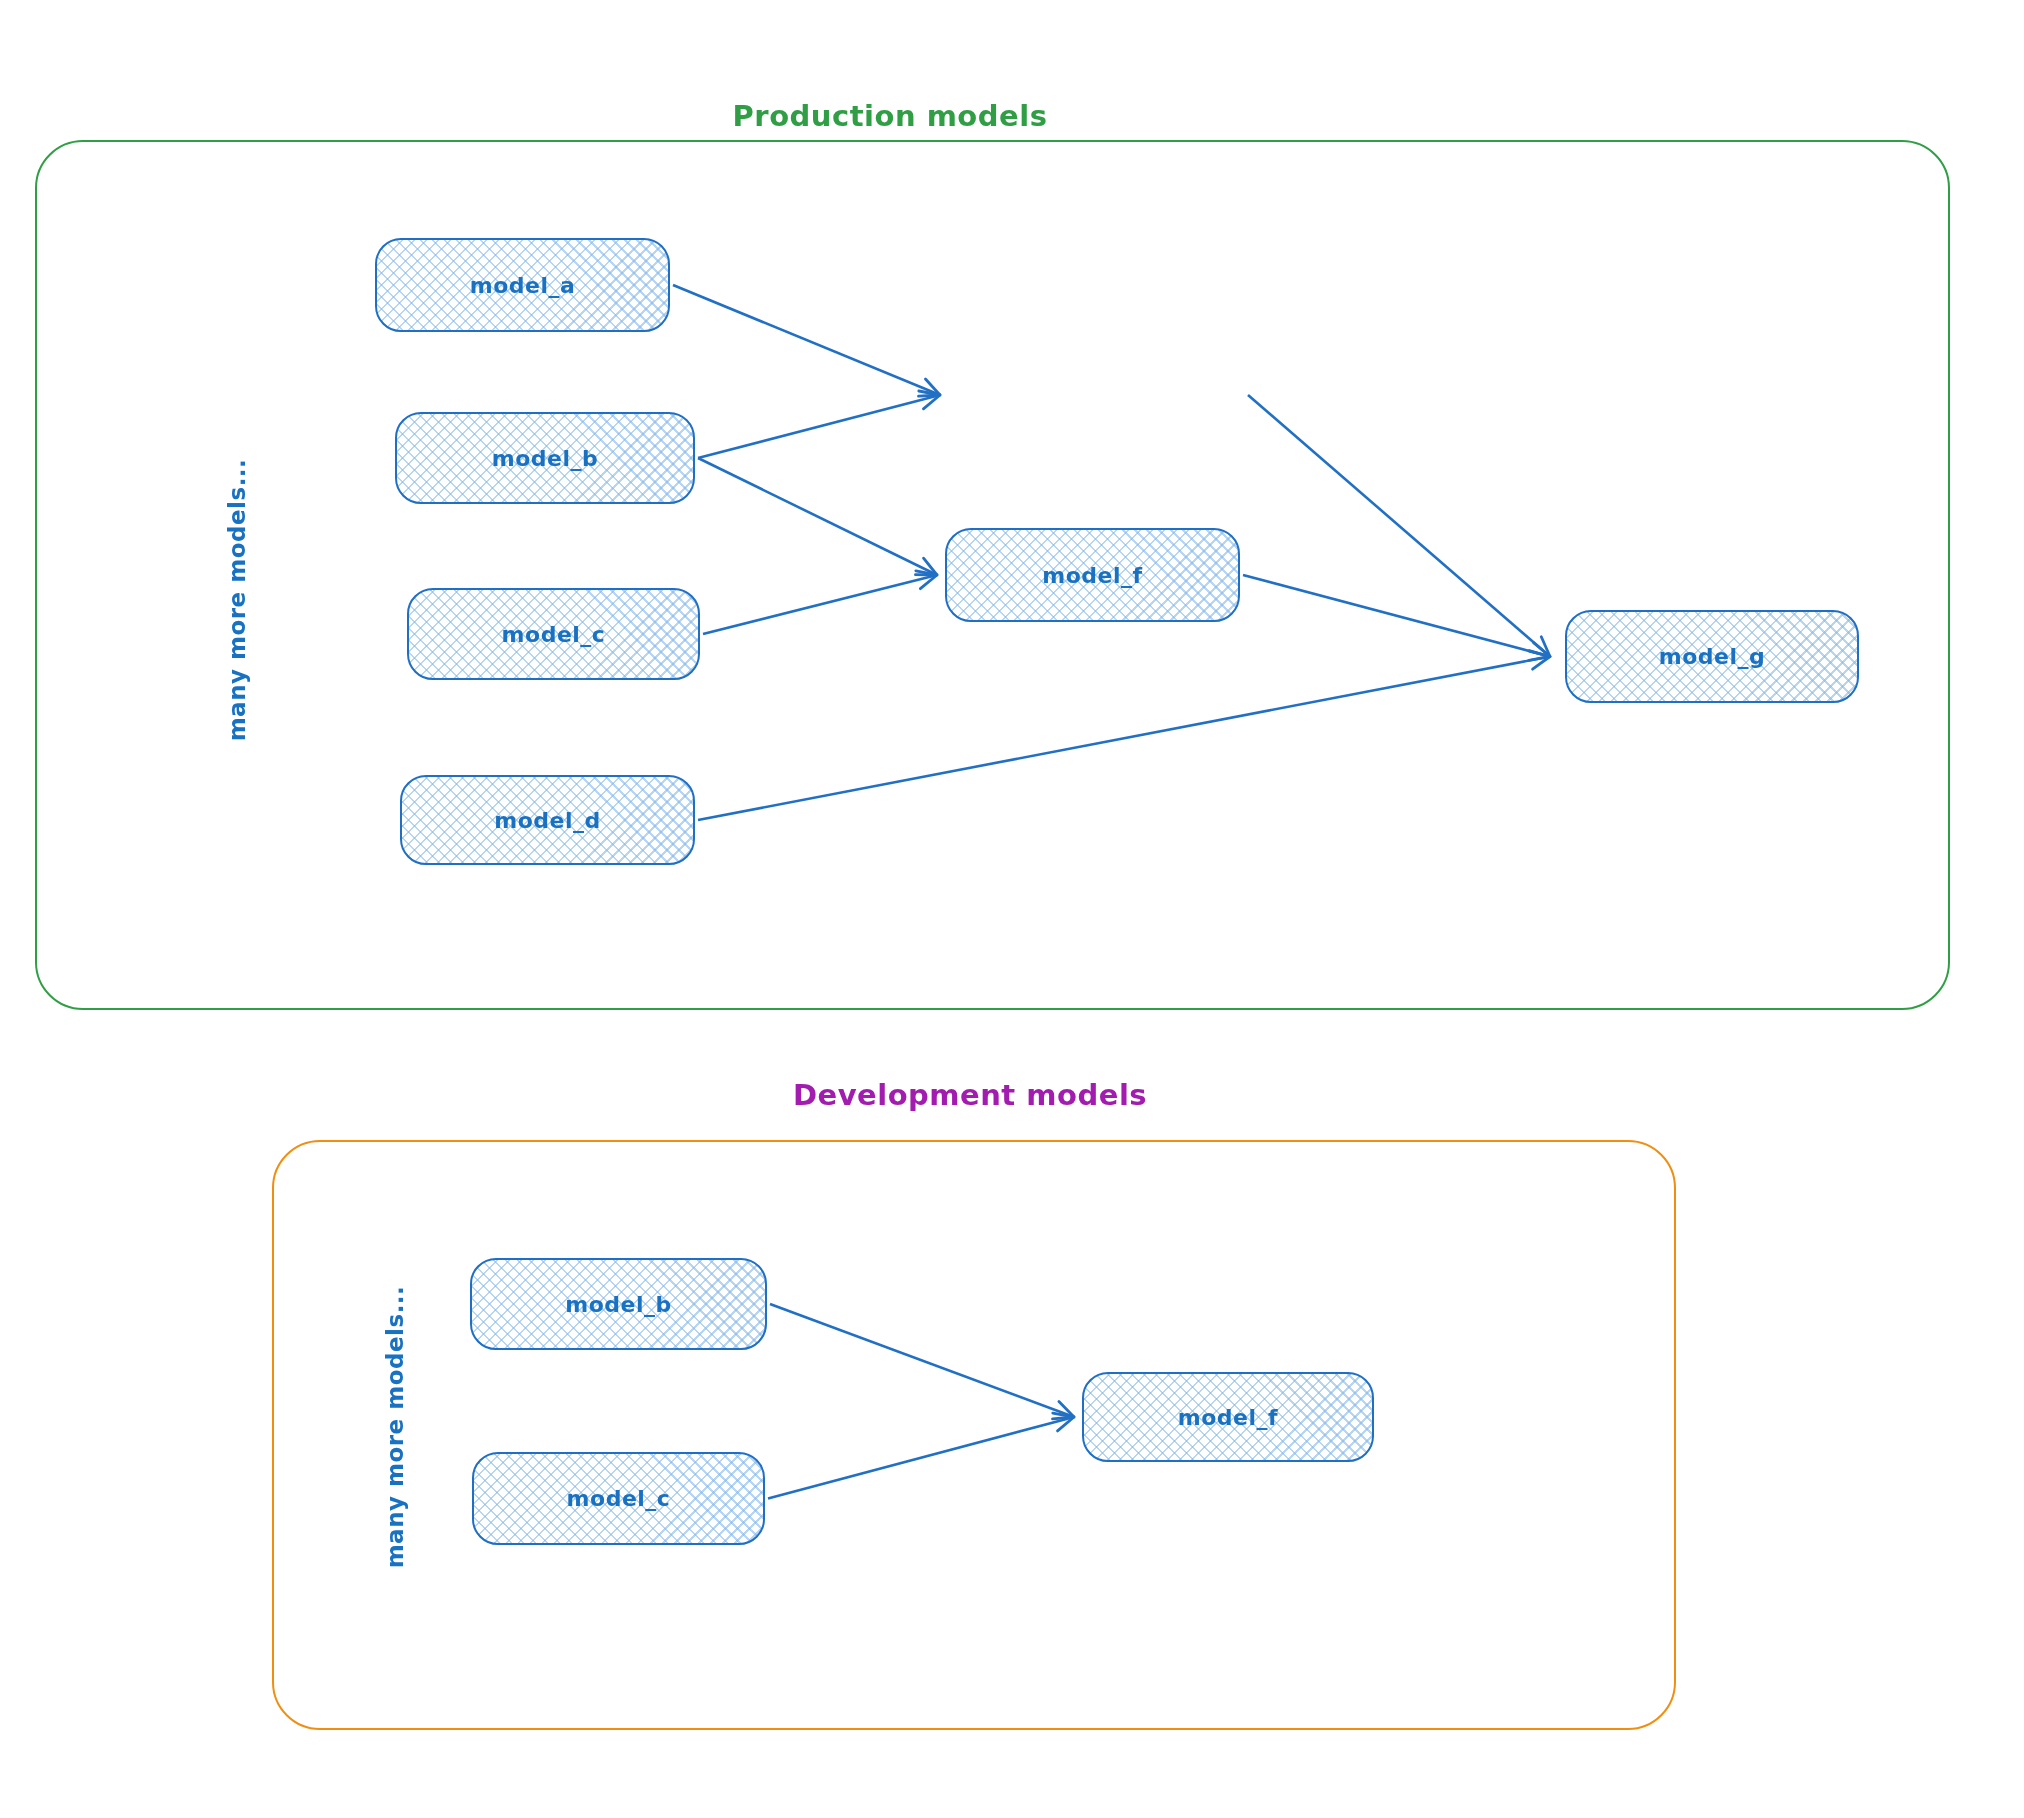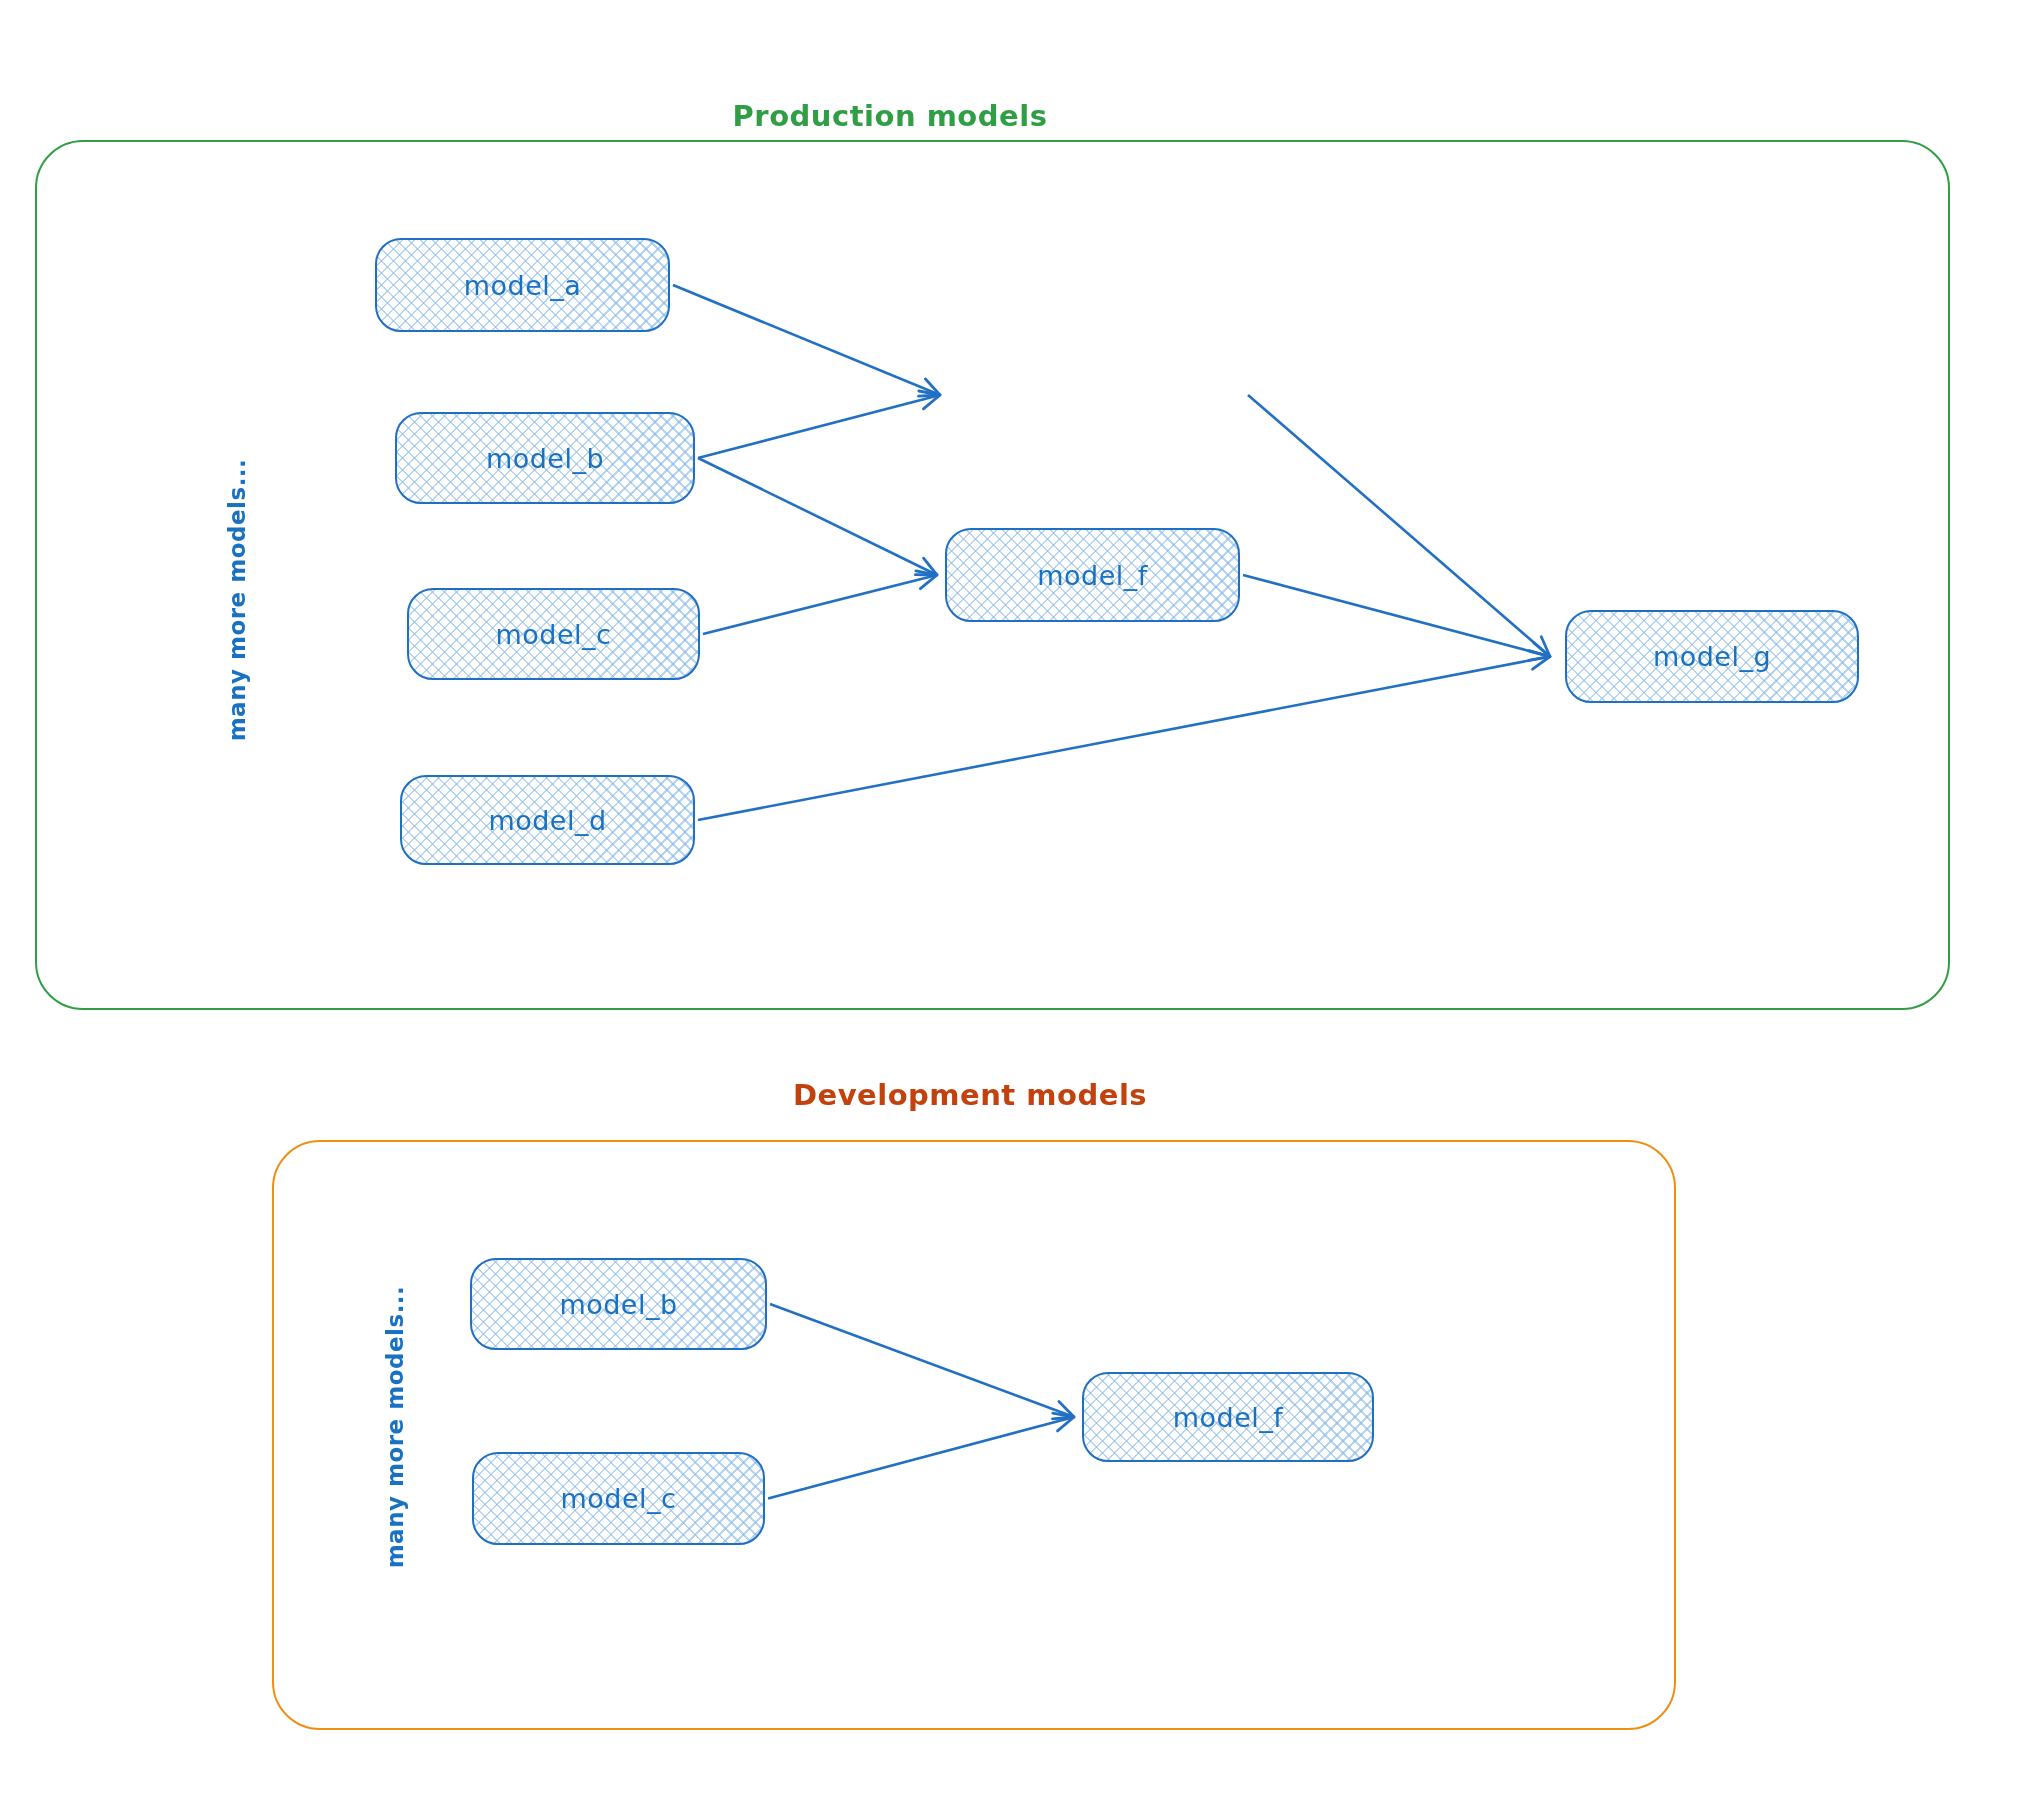--- a/index.html
+++ b/index.html
@@ -53,22 +53,22 @@
     background-color: #ffffff;
     background-image:
       repeating-linear-gradient(45deg,  rgba(125,180,233,0.55) 0 1.8px, transparent 1.8px 8.5px),
       repeating-linear-gradient(135deg, rgba(125,180,233,0.55) 0 1.8px, transparent 1.8px 8.5px);
     display: flex;
     align-items: center;
     justify-content: center;
     cursor: pointer;
   }
   .node-label {
-    font-size: 27px;
-    font-weight: normal;
+    font-size: 22px;
+    font-weight: bold;
     color: #1971c2;
     letter-spacing: 0.5px;
     white-space: nowrap;
   }
   .edge-line {
     stroke-width: 2.6;
     fill: none;
   }
 </style>
 </head>
@@ -106,21 +106,21 @@
     <div class="node" style="left: 400px; top: 775px; width: 295px; height: 90px;">
       <span class="node-label">model_d</span>
     </div>
     <div class="node" style="left: 945px; top: 528px; width: 295px; height: 94px;">
       <span class="node-label">model_f</span>
     </div>
     <div class="node" style="left: 1565px; top: 610px; width: 294px; height: 93px;">
       <span class="node-label">model_g</span>
     </div>
     <div class="frame" style="left: 272px; top: 1140px; width: 1404px; height: 590px; border-radius: 48px; border-color: rgb(239, 142, 17);"></div>
-    <div class="section-title" style="left: 970px; top: 1095px; color: #c2410c;">Development models</div>
+    <div class="section-title" style="left: 970px; top: 1095px; color: #a21caf;">Development models</div>
     <div class="side-label" style="left: 395px; top: 1427px;">many more models...</div>
     <div class="node" style="left: 470px; top: 1258px; width: 297px; height: 92px;">
       <span class="node-label">model_b</span>
     </div>
     <div class="node" style="left: 472px; top: 1452px; width: 293px; height: 93px;">
       <span class="node-label">model_c</span>
     </div>
     <div class="node" style="left: 1082px; top: 1372px; width: 292px; height: 90px;">
       <span class="node-label">model_f</span>
     </div>

